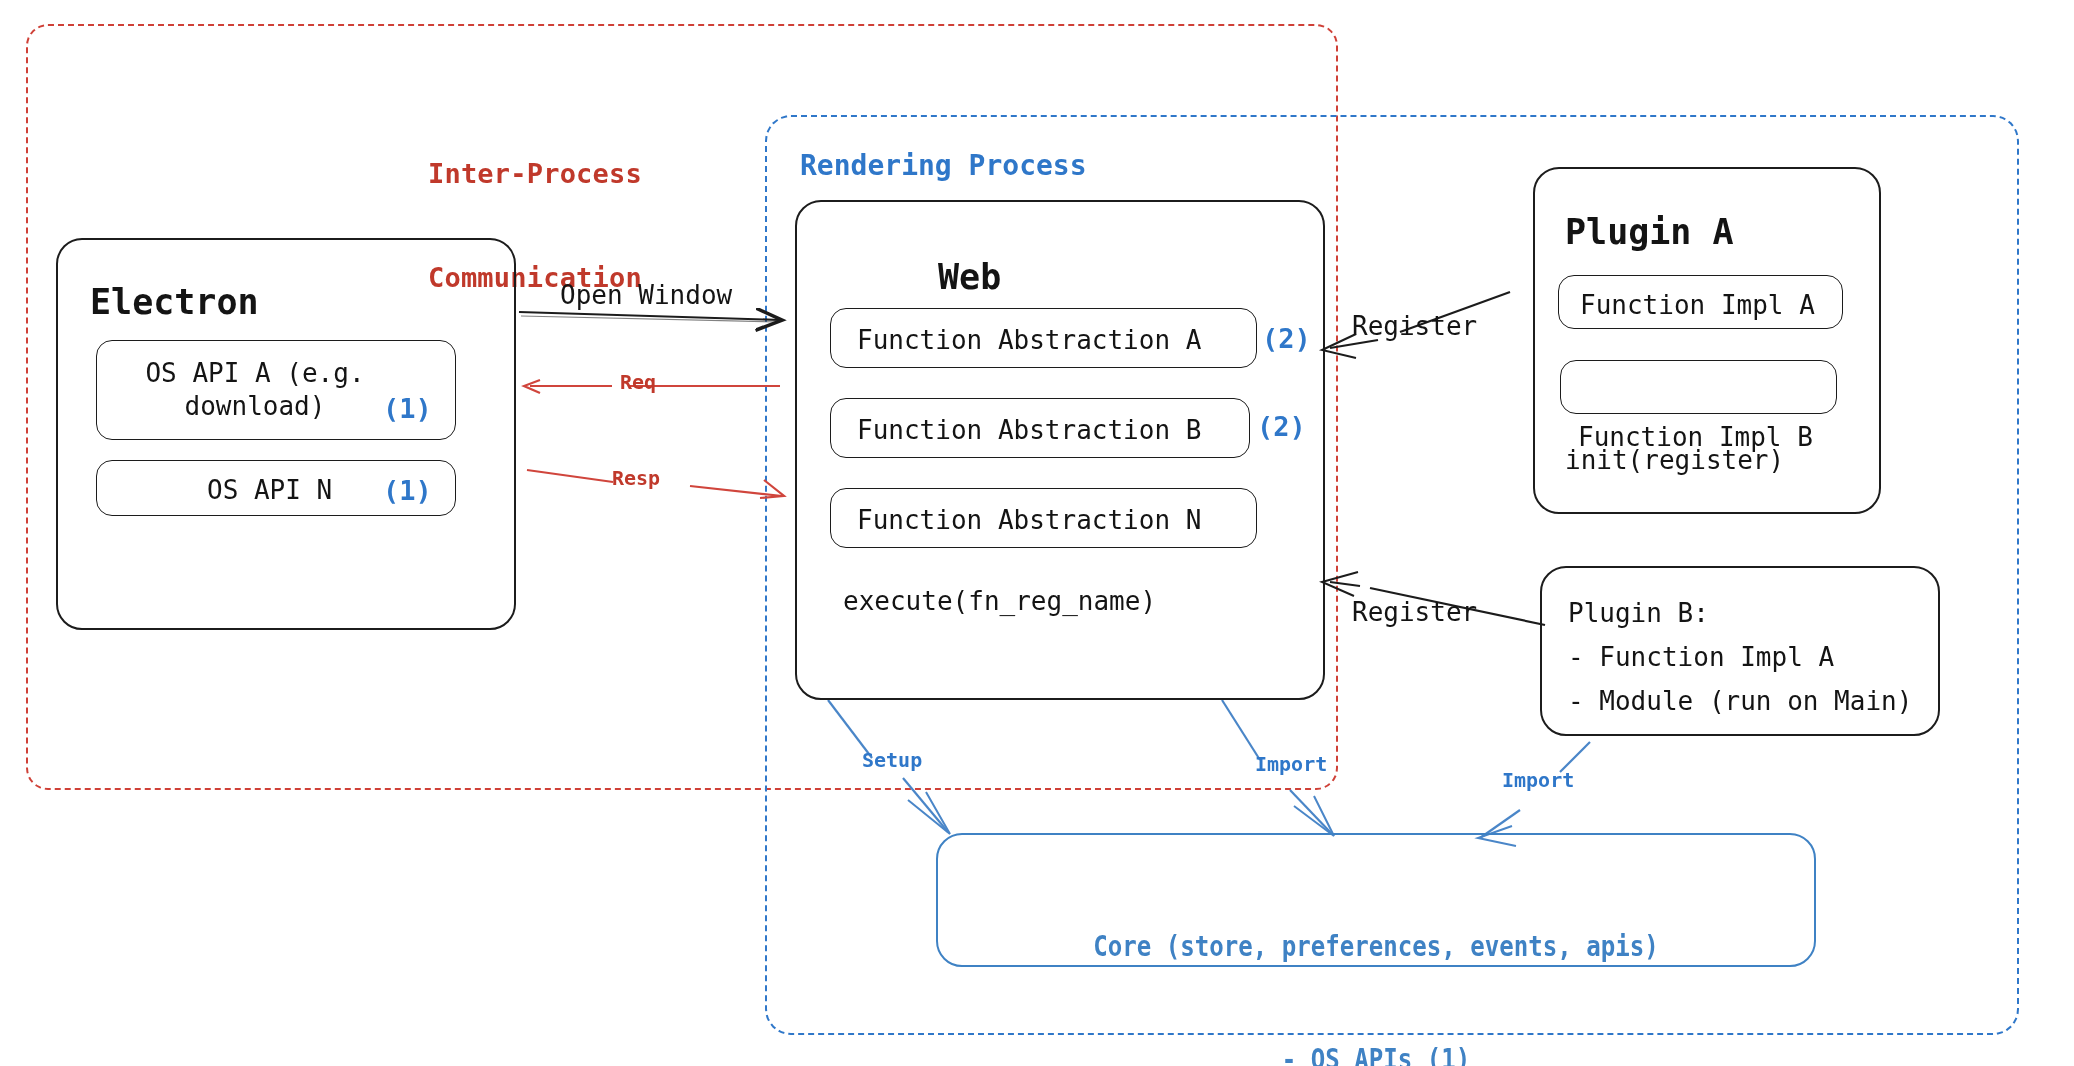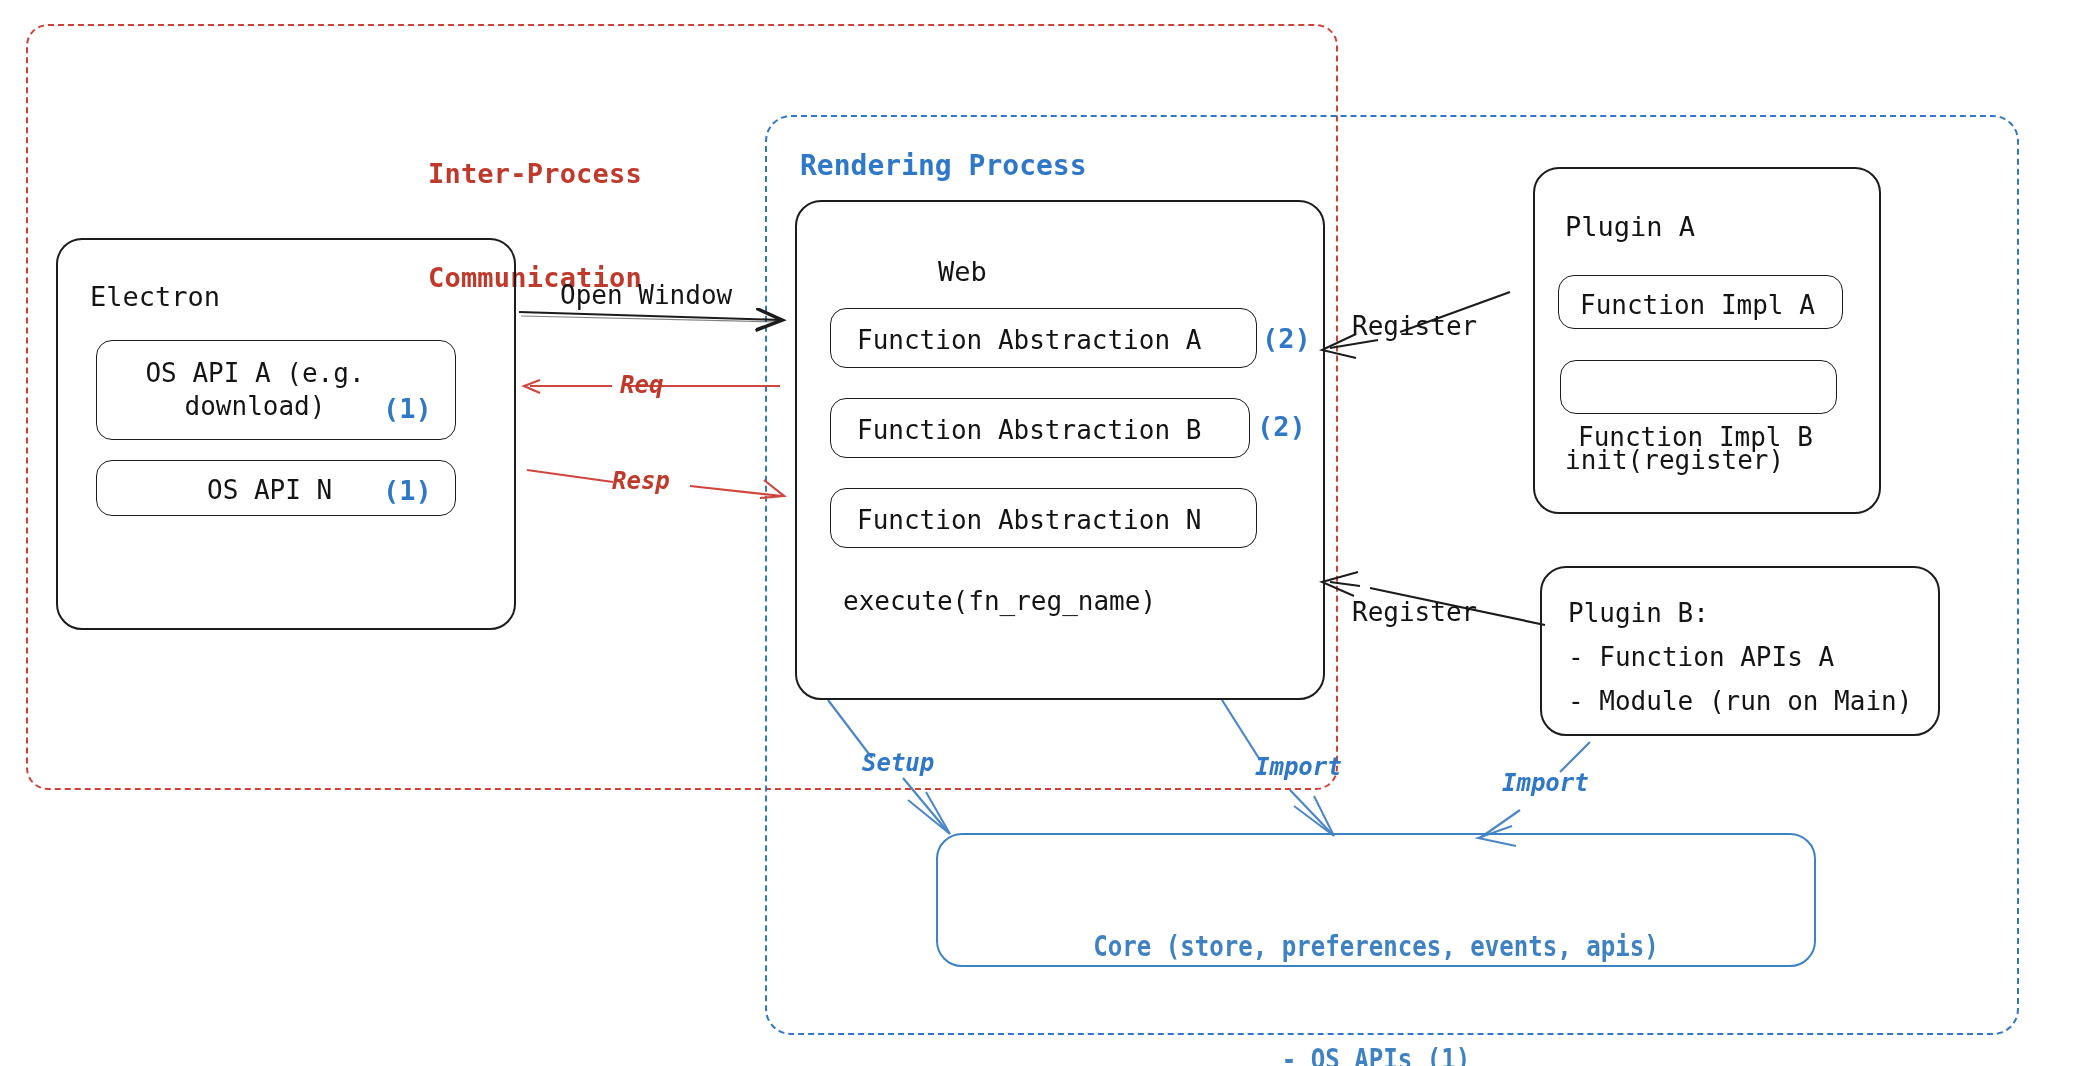--- a/index.html
+++ b/index.html
@@ -33,24 +33,24 @@
 
   .label{position:absolute;white-space:pre;line-height:1.28;}
   .mono{font-family:"DejaVu Sans Mono","Liberation Mono",monospace;}
 
   .t-red{color:#c0392b;}
   .t-blue{color:#2f77c9;}
   .t-black{color:#141414;}
 
   .title-ipc{font-size:27px;font-weight:700;letter-spacing:.2px;}
   .title-render{font-size:28px;font-weight:700;}
-  .heading{font-size:27px;font-weight:400;}
+  .heading{font-size:35px;font-weight:700;}
   .body-txt{font-size:26px;font-weight:400;}
   .arrow-lbl{font-size:26px;font-weight:400;}
-  .arrow-lbl-b{font-size:24px;font-weight:700;font-style:italic;}
+  .arrow-lbl-b{font-size:20px;font-weight:700;}
   .marker{font-size:27px;font-weight:700;color:#2f77c9;}
 
   .core-text{
     position:absolute;text-align:center;color:#3f82c4;font-weight:700;
     font-size:28px;line-height:1.35;white-space:pre;
     font-family:"DejaVu Sans Mono","Liberation Mono",monospace;
     transform:scaleX(.86);transform-origin:center center;
   }
 
   .centered{display:flex;align-items:center;justify-content:center;text-align:center;}
@@ -149,21 +149,21 @@
   <div class="box inner" style="left:1558px;top:275px;width:285px;height:54px;"></div>
   <div class="label mono body-txt t-black" style="left:1580px;top:289px;">Function Impl A</div>
 
   <div class="box inner" style="left:1560px;top:360px;width:277px;height:54px;"></div>
   <div class="label mono body-txt t-black" style="left:1578px;top:374px;margin-top:47px;">Function Impl B</div>
 
   <div class="label mono body-txt t-black" style="left:1565px;top:444px;">init(register)</div>
 
   <div class="box" style="left:1540px;top:566px;width:400px;height:170px;"></div>
   <div class="label mono body-txt t-black" style="left:1568px;top:597px;">Plugin B:</div>
-  <div class="label mono body-txt t-black" style="left:1568px;top:641px;">- Function APIs A</div>
+  <div class="label mono body-txt t-black" style="left:1568px;top:641px;">- Function Impl A</div>
   <div class="label mono body-txt t-black" style="left:1568px;top:685px;">- Module (run on Main)</div>
 
   <div class="core-box" style="left:936px;top:833px;width:880px;height:134px;"></div>
   <div class="core-text" style="left:936px;top:852px;width:880px;">
     <div>Core (store, preferences, events, apis)</div>
     <div>- OS APIs (1)</div>
     
   </div>
 
   <div class="label mono arrow-lbl t-black" style="left:560px;top:279px;">Open Window</div>

